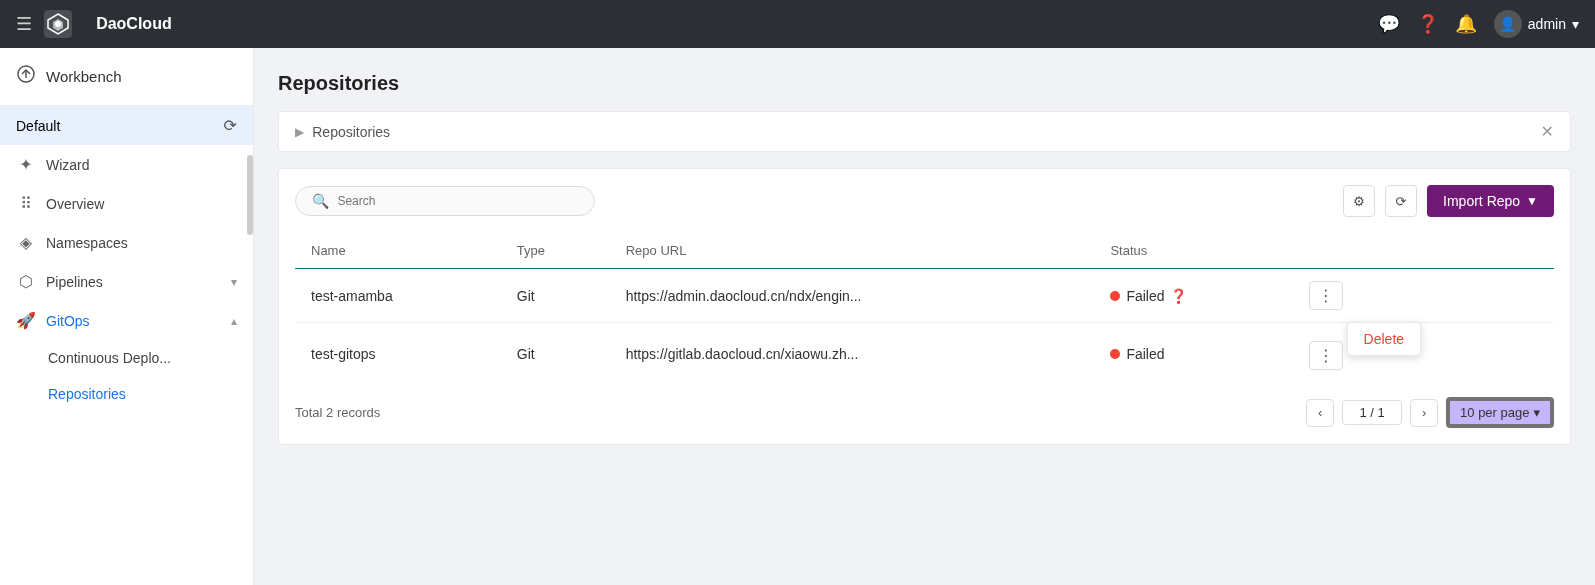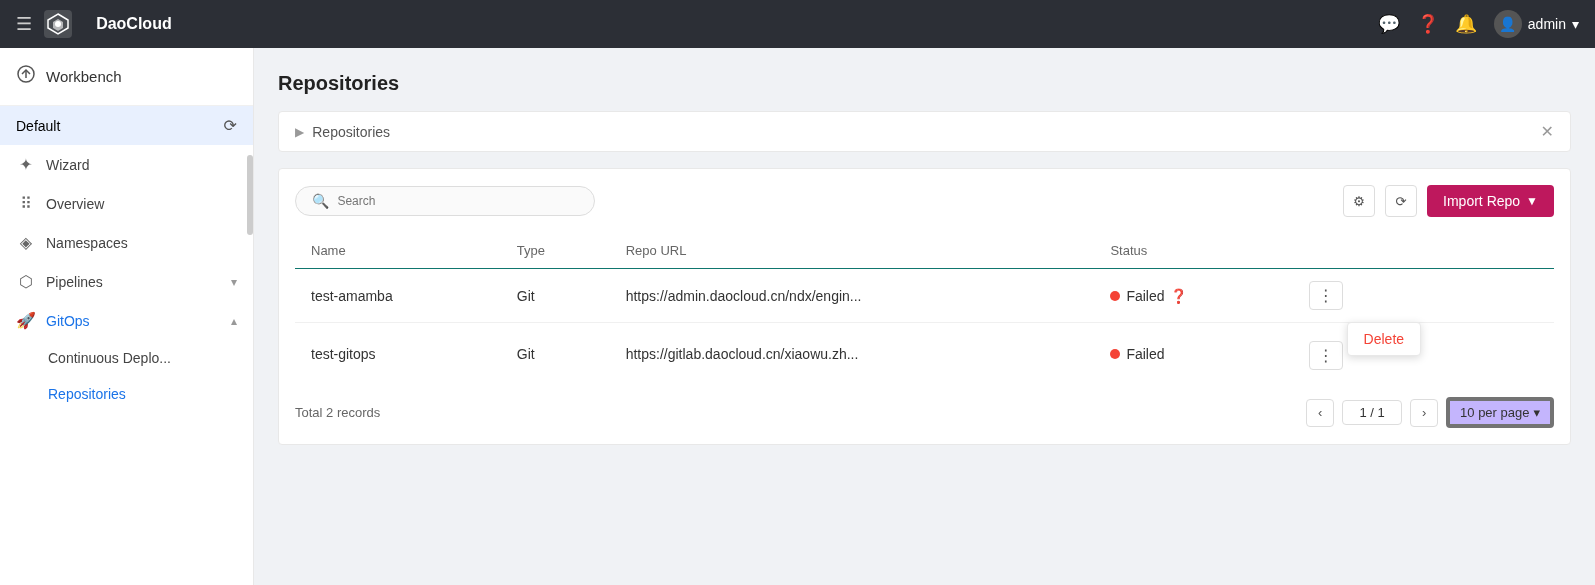--- a/index.html
+++ b/index.html
@@ -75,21 +75,21 @@
       display: flex; align-items: center; gap: 8px;
       border: 1px solid #ddd; border-radius: 20px; padding: 6px 16px;
       width: 300px; background: #fafafa;
     }
     .search-box input { border: none; outline: none; background: transparent; font-size: 12px; width: 100%; color: #4d7c0f; }
     .search-icon { color: #999; font-size: 14px; }
     .toolbar-right { display: flex; align-items: center; gap: 10px; }
     .icon-btn { width: 32px; height: 32px; border: 1px solid #ddd; border-radius: 4px; display: flex; align-items: center; justify-content: center; cursor: pointer; background: #fff; color: #555; }
     .import-btn {
       display: flex; align-items: center; gap: 6px;
-      background: #be185d; color: #fff; border: none; border-radius: 4px;
+      background: #701a75; color: #fff; border: none; border-radius: 4px;
       padding: 8px 16px; cursor: pointer; font-size: 14px; font-weight: 500;
     }
     .import-btn .btn-arrow { font-size: 12px; }
 
     
     .table { width: 100%; border-collapse: collapse; }
     .table th {
       text-align: left; padding: 10px 16px; color: #666; font-weight: 500;
       border-bottom: 1px solid #0f766e; font-size: 13px;
     }

